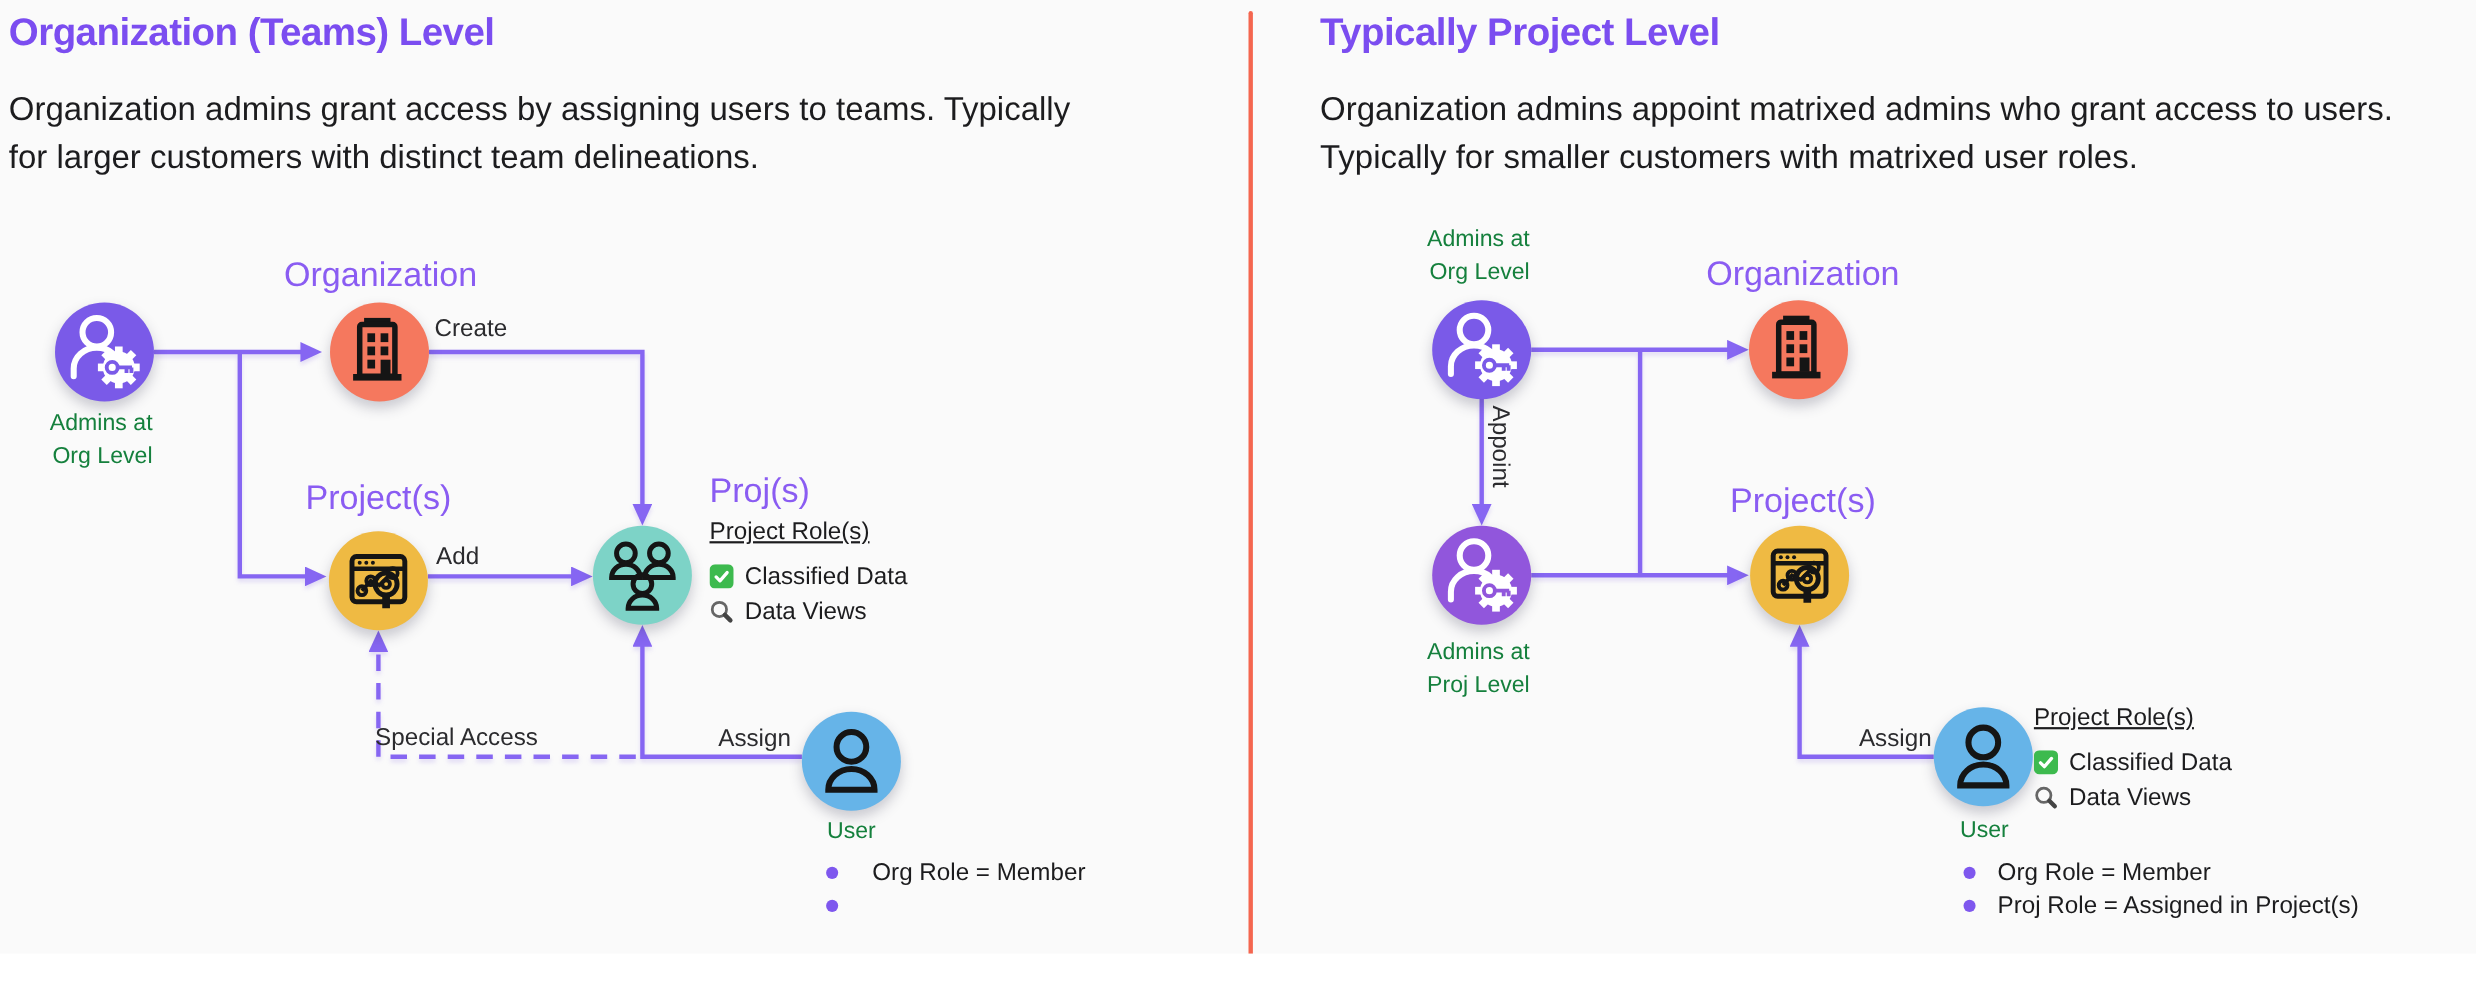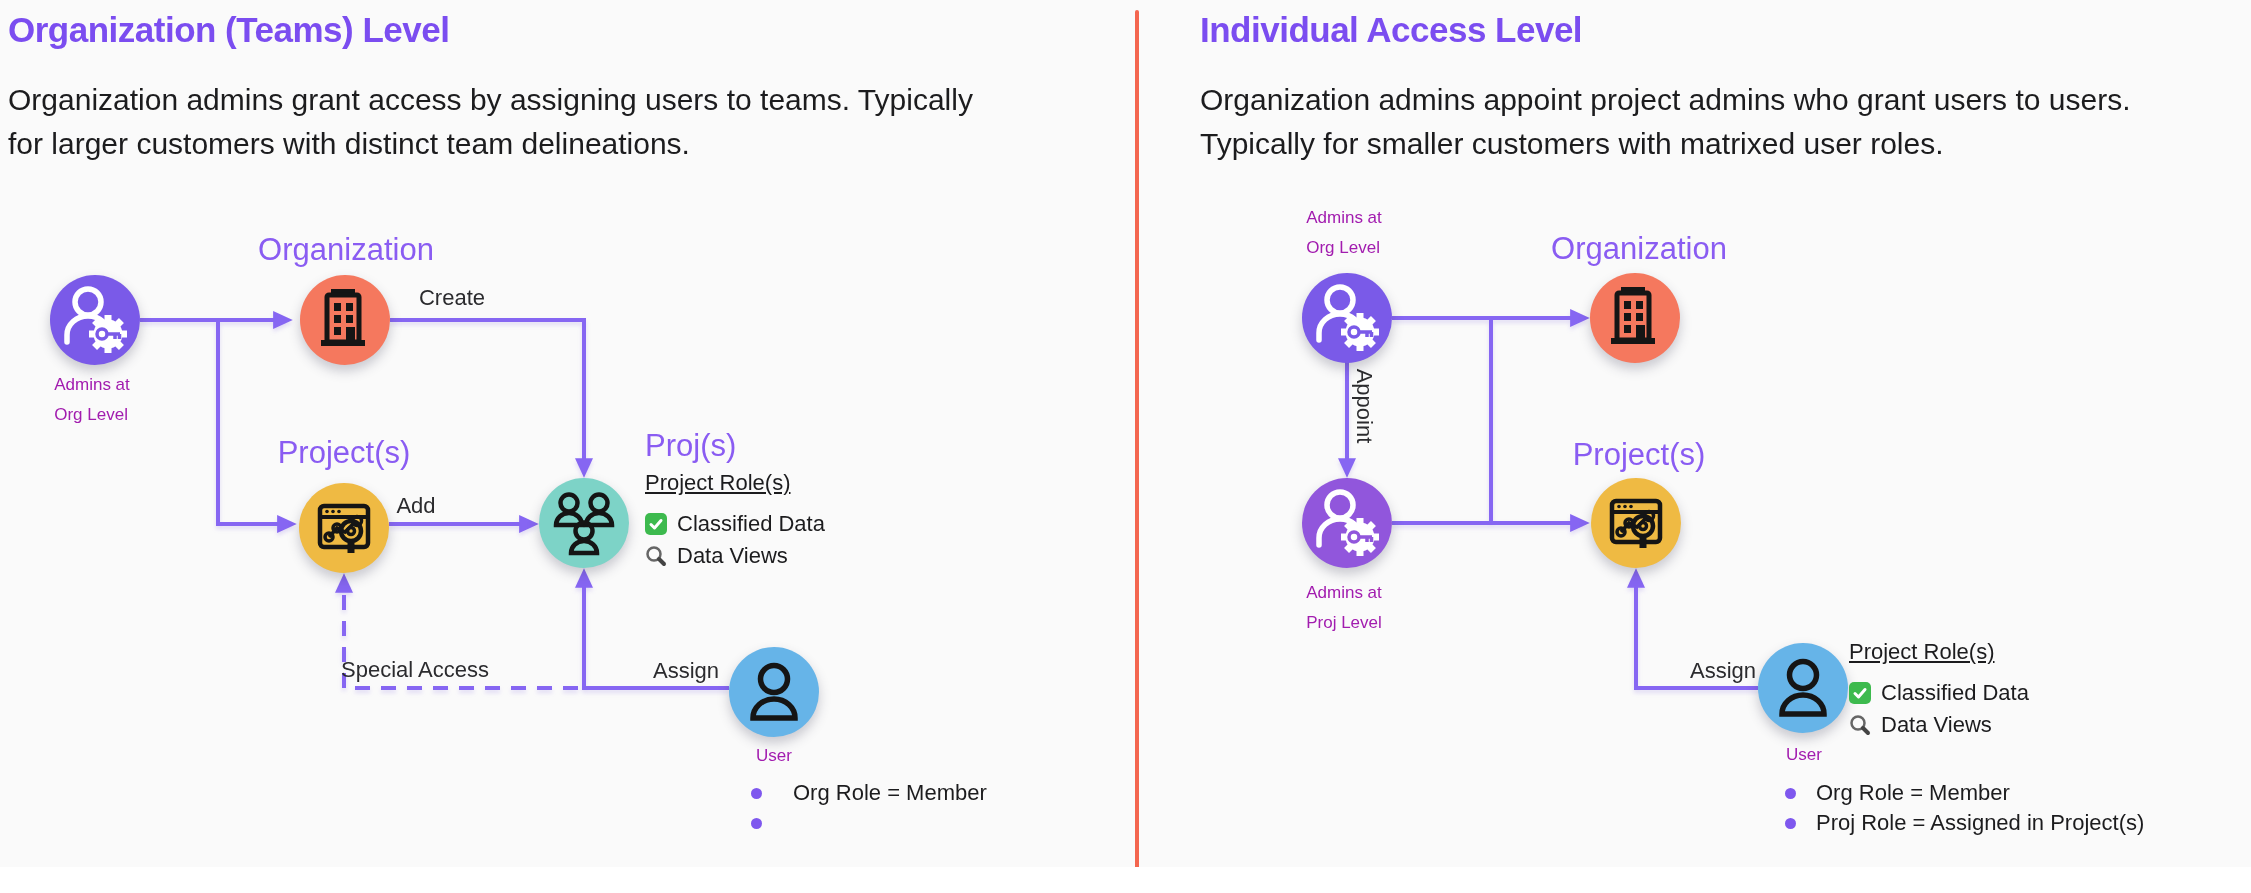--- a/index.html
+++ b/index.html
@@ -7,21 +7,21 @@
   #canvas{position:relative;width:2251px;height:867px;background:#FAFAFA;overflow:hidden;}
 
   .abs{position:absolute;}
   .center{transform:translate(-50%,-50%);white-space:nowrap;}
   .centerx{transform:translateX(-50%);text-align:center;white-space:nowrap;}
 
   .panel-title{font-size:35px;font-weight:700;color:#7B4DF0;letter-spacing:-0.5px;}
   .desc{font-size:30px;color:#1C1C1E;line-height:44px;}
 
   .node-label{font-size:31px;color:#8A5CF2;}
-  .sub-label{font-size:17px;color:#a21caf;line-height:30px;text-align:left;}
+  .sub-label{font-size:21px;color:#15803d;line-height:30px;text-align:right;}
   .edge-label{font-size:22px;color:#2B2B2E;}
 
   .node{position:absolute;width:90px;height:90px;border-radius:50%;
         box-shadow:0 6px 12px rgba(50,50,80,0.25);display:flex;align-items:center;justify-content:center;}
   .node svg{width:90px;height:90px;display:block;}
   .n-admin{background:#7A5AE8;color:#7A5AE8;}
   .n-projadmin{background:#9156DC;color:#9156DC;}
   .n-org{background:#F5785E;}
   .n-project{background:#EFBA43;}
   .n-team{background:#7DD3C7;}
@@ -47,23 +47,23 @@
 <body>
 
 <div id="canvas">
 
   <div class="abs panel-title" style="left:8px;top:10px;">Organization (Teams) Level</div>
   <div class="abs desc" style="left:8px;top:78px;">
     <div>Organization admins grant access by assigning users to teams. Typically</div>
     <div>for larger customers with distinct team delineations.</div>
   </div>
 
-  <div class="abs panel-title" style="left:1200px;top:10px;">Individual Access Level</div>
+  <div class="abs panel-title" style="left:1200px;top:10px;">Typically Project Level</div>
   <div class="abs desc" style="left:1200px;top:78px;">
-    <div>Organization admins appoint project admins who grant users to users.</div>
+    <div>Organization admins appoint matrixed admins who grant access to users.</div>
     <div>Typically for smaller customers with matrixed user roles.</div>
   </div>
 
   <div class="divider"></div>
 
   <svg id="arrows" width="2251" height="893" viewBox="0 0 2251 893">
     <defs>
       <marker id="ah" viewBox="0 0 12 11" refX="4.2" refY="5.5" markerWidth="20" markerHeight="18" markerUnits="userSpaceOnUse" orient="auto">
         <path d="M0,0 L12,5.5 L0,11 z" fill="#8666F2"></path>
       </marker>
@@ -127,21 +127,21 @@
         <rect x="34" y="28" width="7" height="8"></rect>
           <rect x="46" y="28" width="7" height="8"></rect>
         <rect x="34" y="40" width="7" height="8"></rect>
           <rect x="46" y="40" width="7" height="8"></rect>
         <rect x="34" y="52" width="7" height="8"></rect>
           <rect x="46" y="52" width="9" height="13"></rect>
         <rect x="21" y="65" width="44" height="6"></rect>
       </g>
     </svg>
   </div>
-  <div class="abs edge-label center" style="left:452px;top:298px;">Create</div>
+  <div class="abs edge-label center" style="left:428px;top:298px;">Create</div>
 
   <div class="abs node-label center" style="left:344px;top:453px;">Project(s)</div>
   <div class="node n-project" style="left:299px;top:483px;">
     <svg viewBox="0 0 90 90">
       <rect x="21" y="23" width="48" height="41" rx="4" fill="none" stroke="#151515" stroke-width="4.5"></rect>
       <path d="M21 34 H69" stroke="#151515" stroke-width="4"></path>
       <g fill="#151515">
           <circle cx="28" cy="28.5" r="1.8"></circle>
           <circle cx="34" cy="28.5" r="1.8"></circle>
           <circle cx="40" cy="28.5" r="1.8"></circle>

